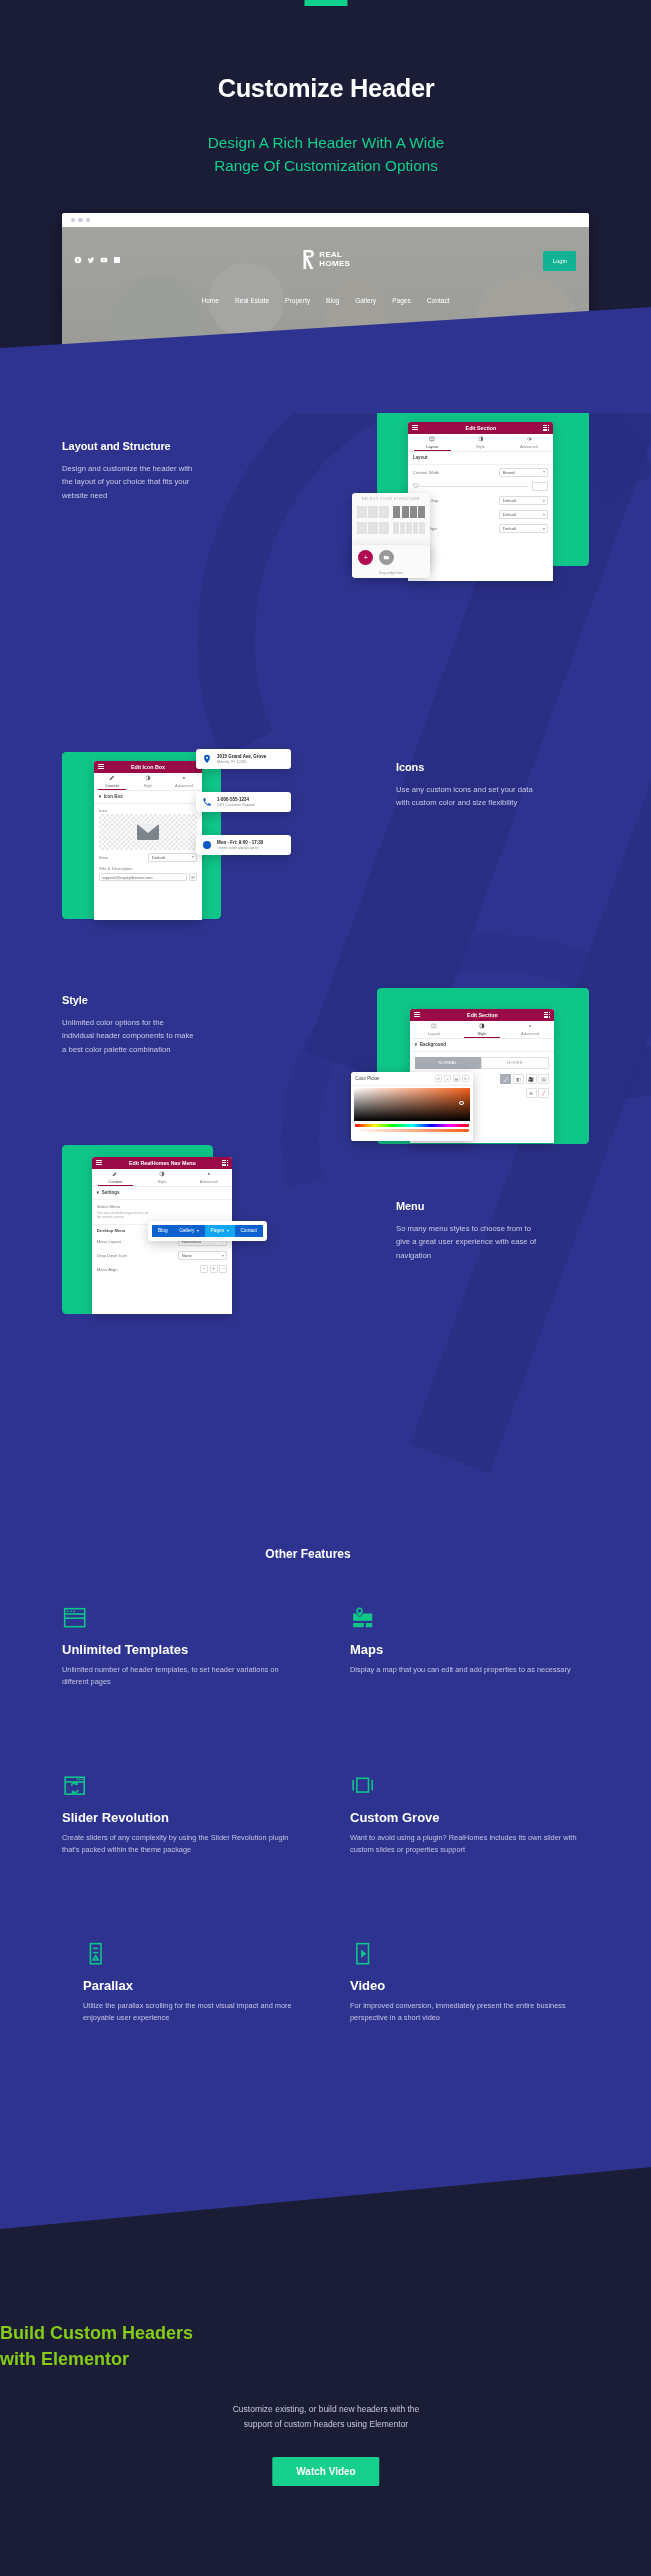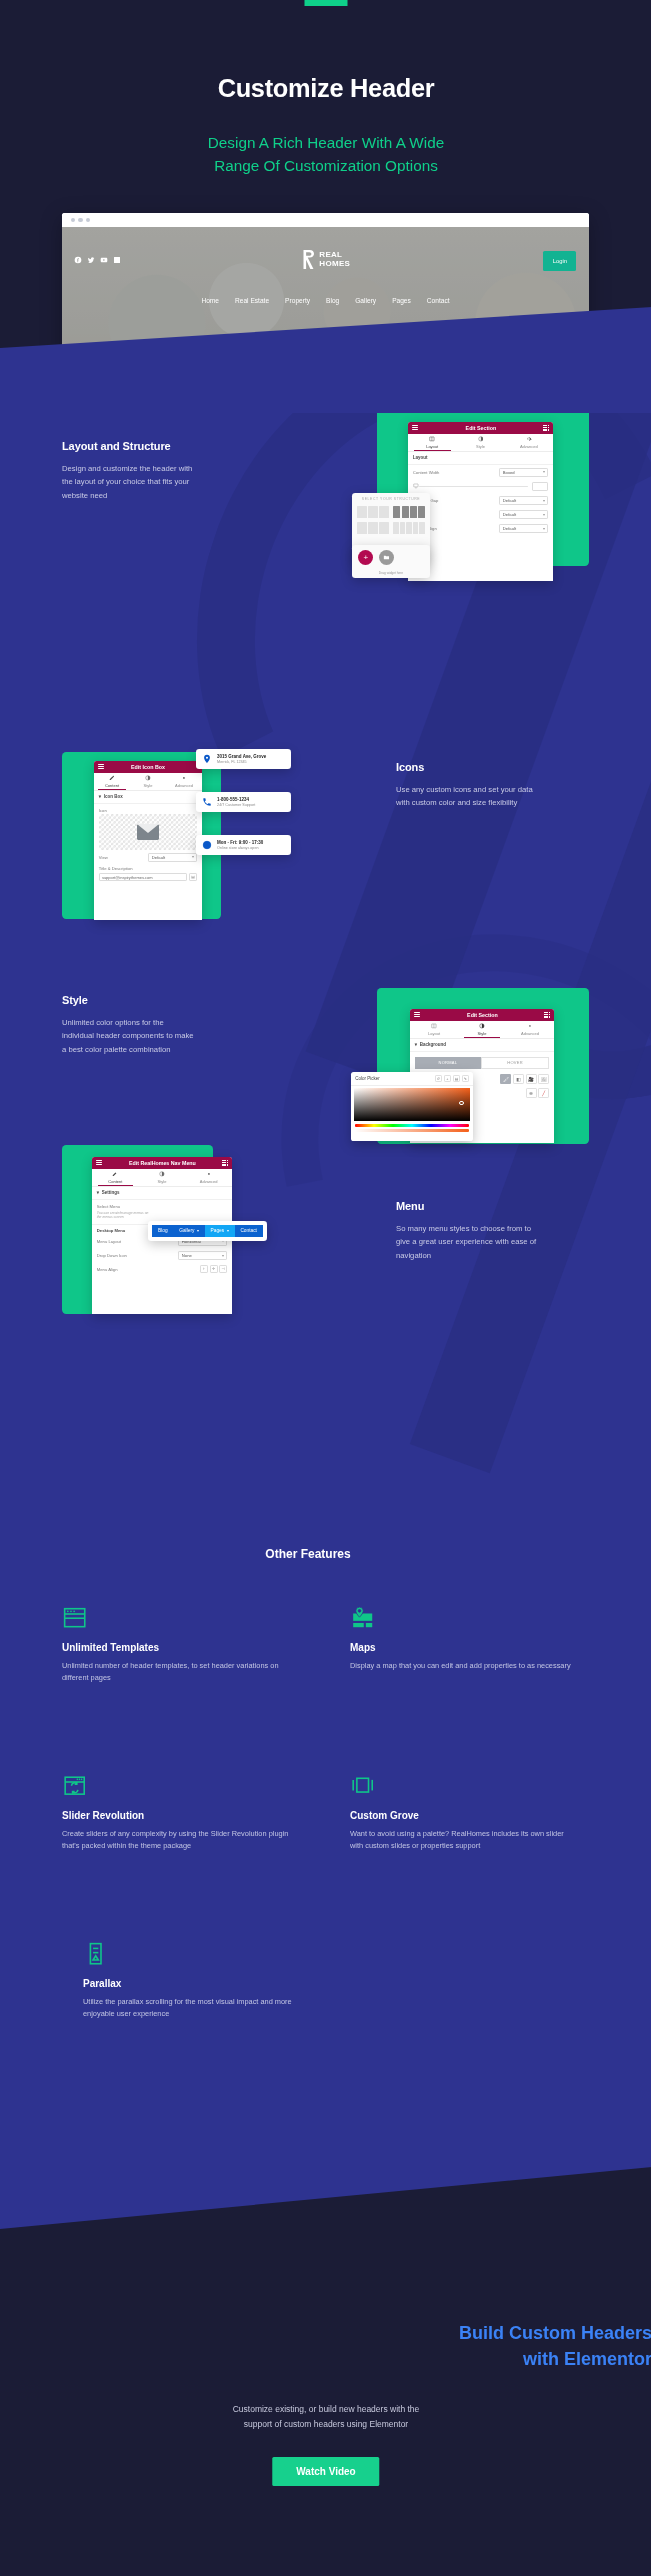--- a/index.html
+++ b/index.html
@@ -216,26 +216,26 @@
   .aligns i{width:8px;height:8px;border:0.5px solid #dcdcdc;border-radius:1.1px;display:flex;align-items:center;justify-content:center;font-size:3.7px;color:#888;font-style:normal;}
 
   
   .of-title {
     position:absolute; top:1547px; left:0; width:616px; text-align:center;
     color:#fff; font-size:12px; font-weight:700; z-index:7;
   }
   .of-grid { position:absolute; top:1603px; left:62px; width:529px; z-index:7; }
   .of-item { position:absolute; width:227px; }
   .of-icon { width:25.4px; height:25.4px; color:#0fc689; }
-  .of-h { color:#fff; font-size:10px; font-weight:700; margin-top:9.5px; }
+  .of-h { color:#fff; font-size:13px; font-weight:700; margin-top:9.5px; }
   .of-p { color:#c3c6e4; font-size:7.4px; line-height:1.7; margin-top:6.9px; }
 
   
   .cta { position:absolute; left:0; top:2253px; width:652px; height:323px; z-index:3; background:#1b1c36;}
-  .cta-title { position:absolute; top:67px; left:0; width:652px; text-align:right; color:#3b82f6; font-size:18px; font-weight:700; line-height:1.45;}
+  .cta-title { position:absolute; top:67px; left:0; width:652px; text-align:left; color:#84cc16; font-size:18px; font-weight:700; line-height:1.45;}
   .cta-sub { position:absolute; top:149px; left:0; width:652px; text-align:center; color:#c8cade; font-size:8.5px; line-height:1.75;}
   .cta-btn {
     position:absolute; top:204px; left:50%; transform:translateX(-50%);
     background:#17d08d; color:#fff; font-size:10px; font-weight:700;
     padding:9px 24px; border-radius:1.6px; border:none; cursor:pointer;
   }
 </style>
 </head>
 <body>
 
@@ -748,34 +748,42 @@
         <div class="of-p">Create sliders of any complexity by using the Slider Revolution plugin that's packed within the theme package</div>
       </div>
 
       <div class="of-item" style="left:288px; top:168px;">
         <svg class="of-icon" viewBox="0 0 48 48" fill="none" stroke="#0fc689" stroke-width="3">
           <rect x="13" y="10" width="22" height="26"></rect>
             <line x1="6" y1="13" x2="6" y2="33"></line>
             <line x1="42" y1="13" x2="42" y2="33"></line>
         </svg>
         <div class="of-h">Custom Grove</div>
-        <div class="of-p">Want to avoid using a palette? RealHomes includes its own slider with custom slides or properties support</div>
+        <div class="of-p">Want to avoid using a plugin? RealHomes includes its own slider with custom slides or properties support</div>
       </div>
 
       <div class="of-item" style="left:0; top:336px;margin-left:21px;">
         <svg class="of-icon" viewBox="0 0 48 48" fill="none" stroke="#0fc689" stroke-width="3">
           <rect x="14" y="5" width="20" height="38"></rect>
           <line x1="19" y1="14" x2="29" y2="14"></line>
             <line x1="19" y1="22" x2="29" y2="22"></line>
           <path d="M19 36l5-8 5 8z"></path>
         </svg>
         <div class="of-h">Parallax</div>
         <div class="of-p">Utilize the parallax scrolling for the most visual impact and more enjoyable user experience</div>
       </div>
 
+      <div class="of-item" style="left:288px; top:336px;">
+        <svg class="of-icon" viewBox="0 0 48 48" fill="none" stroke="#0fc689" stroke-width="3">
+          <rect x="13" y="5" width="22" height="38"></rect>
+          <path d="M21 16l10 8-10 8z" fill="#0fc689" stroke="none"></path>
+        </svg>
+        <div class="of-h">Video</div>
+        <div class="of-p">For improved conversion, immediately present the entire business perspective in a short video</div>
+      </div>
     </div>
 
     <div class="wedge-bottom"></div>
   </section>
 
   <div class="wedge-top"></div>
 
   <section class="cta">
     <div class="cta-title">
       <div>Build Custom Headers</div>

